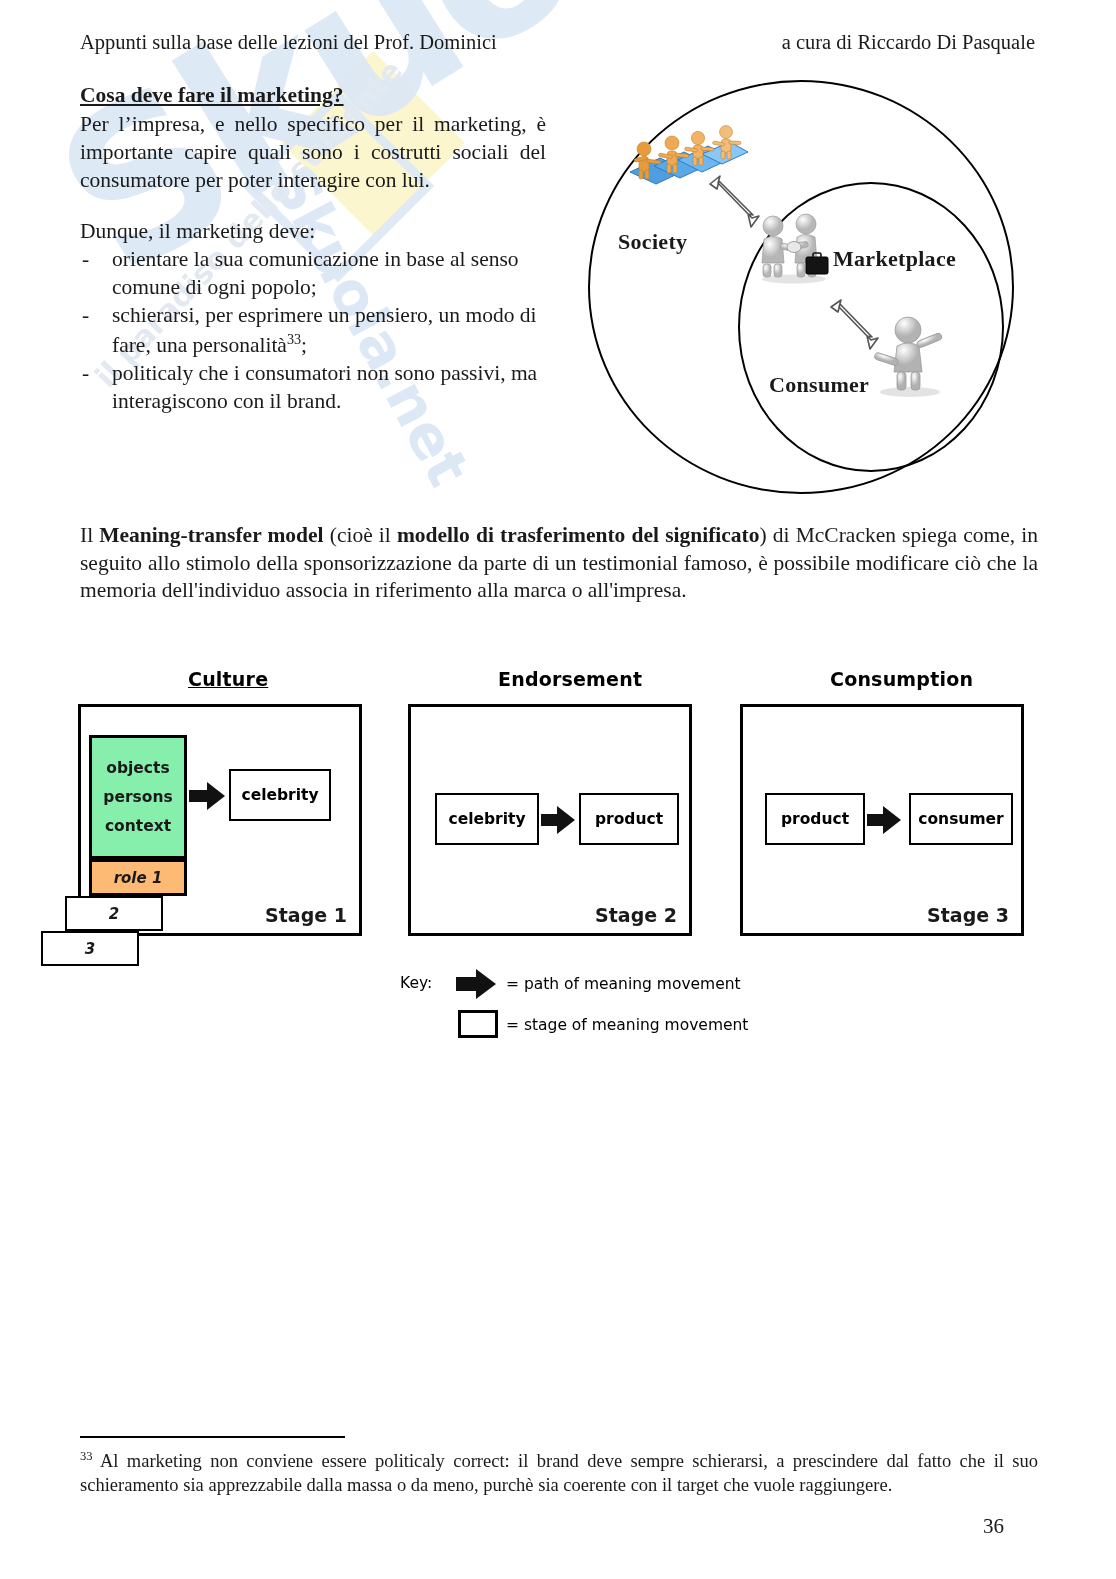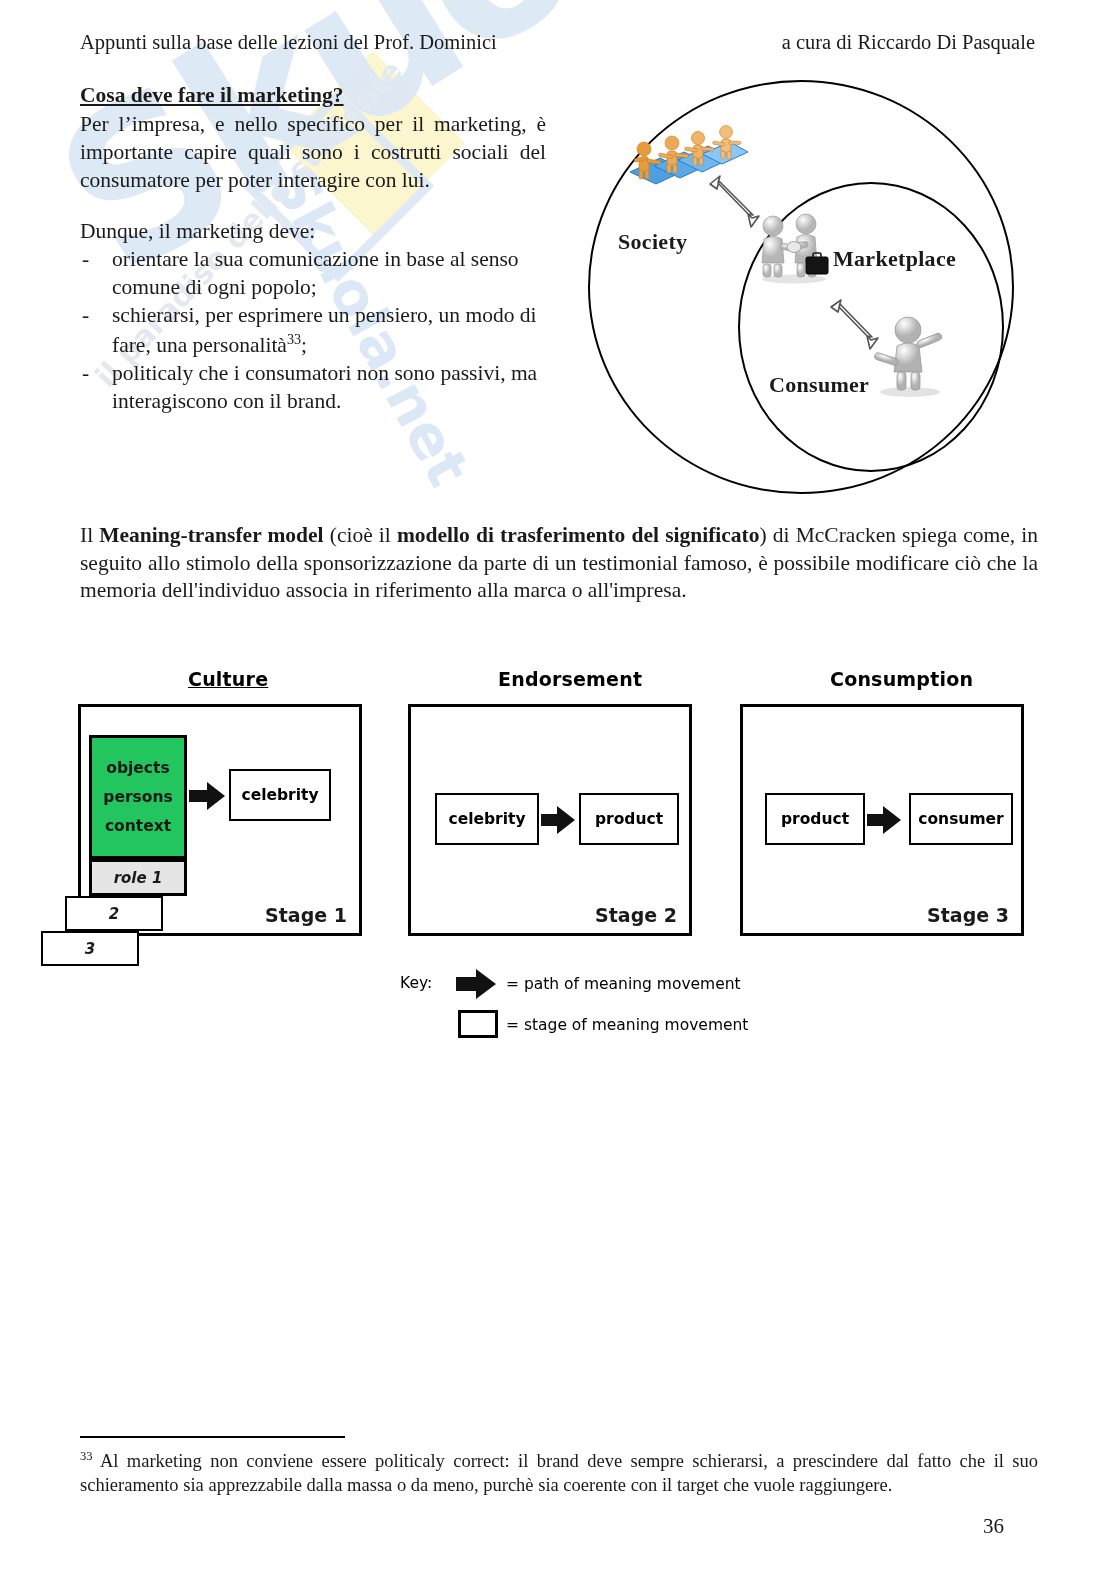--- a/index.html
+++ b/index.html
@@ -278,39 +278,39 @@
   }
 
   
   .s1-culture {
     position: absolute;
     left: 8px;
     top: 28px;
     width: 98px;
     height: 124px;
     border: 3px solid #000;
-    background: #22c55e;
+    background: #86efac;
     box-sizing: border-box;
     display: flex;
     flex-direction: column;
     align-items: center;
     justify-content: center;
     gap: 11px;
     font-size: 15.5px;
     font-weight: 700;
     z-index: 5;
   }
   .s1-role {
     position: absolute;
     left: 8px;
     top: 152px;
     width: 98px;
     height: 37px;
     border: 3px solid #000;
-    background: #e5e5e5;
+    background: #fdba74;
     box-sizing: border-box;
     display: flex;
     align-items: center;
     justify-content: center;
     font-size: 15px;
     font-weight: 700;
     font-style: italic;
     z-index: 5;
   }
   .s1-r2 {

